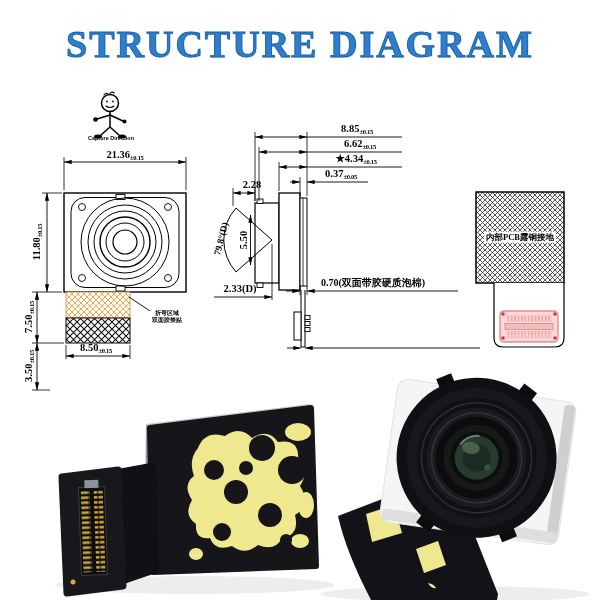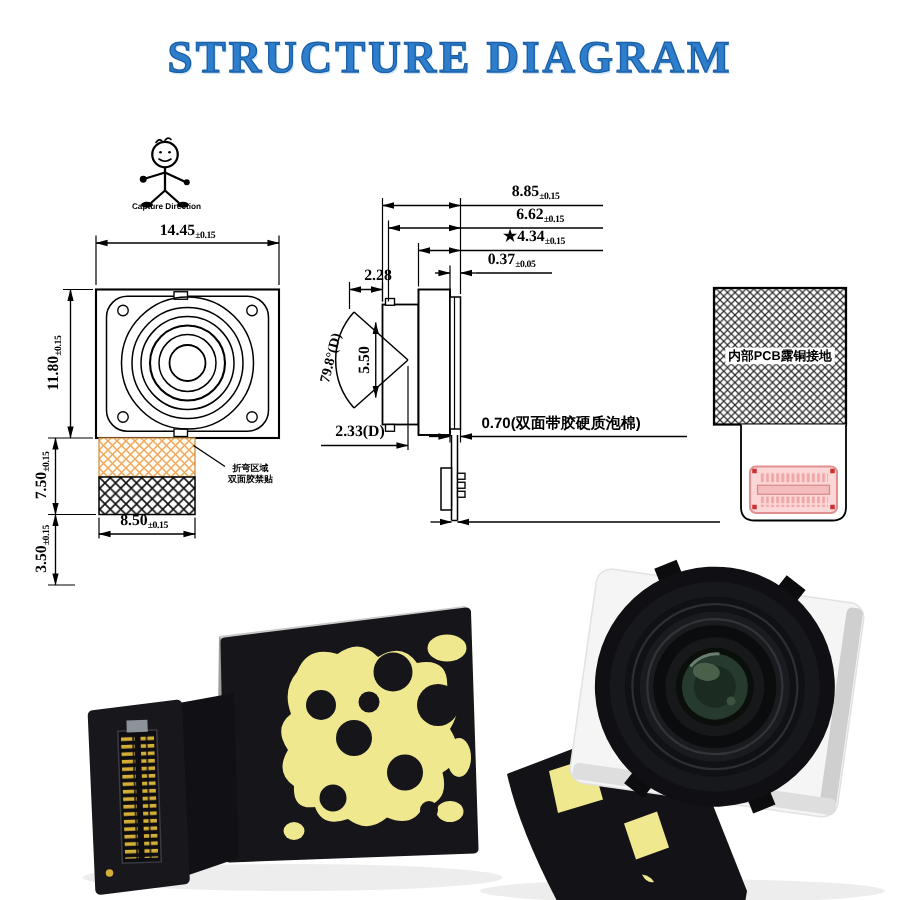--- a/index.html
+++ b/index.html
@@ -1,27 +1,27 @@
 <!DOCTYPE html>
 <html><head>
 <meta charset="utf-8">
 <style>
   html,body{margin:0;padding:0;background:#fff;}
   body{width:600px;height:600px;overflow:hidden;font-family:"Liberation Sans",sans-serif;}
   .stage{position:relative;width:600px;height:600px;background:#fff;}
   svg.art{position:absolute;left:0;top:0;}
   .title{position:absolute;left:0;right:0;top:22px;text-align:center;
-    font-family:"Liberation Serif",serif;font-weight:700;font-size:30px;letter-spacing:2px;
+    font-family:"Liberation Serif",serif;font-weight:700;font-size:38px;letter-spacing:2px;
     color:#2e7ecb;-webkit-text-stroke:0.9px #1a5fa8;text-shadow:1px 1px 0 #cfe6fa;white-space:nowrap;}
   .lbl{position:absolute;font-family:"Liberation Serif",serif;font-weight:700;font-size:10.5px;
     color:#000;white-space:nowrap;line-height:1;transform:translate(-50%,-50%);}
   .lbl.rot{transform:translate(-50%,-50%) rotate(-90deg);}
   .lbl.fov{transform:translate(-50%,-50%) rotate(-76deg);font-size:9.5px;}
   .lbl .tol{font-size:6.5px;position:relative;top:2px;letter-spacing:-0.3px;}
-  .lbl.cn{font-family:Liberation Sans, sans-serif;font-size:10px;transform:none;text-align:right;}
+  .lbl.cn{font-family:Liberation Serif, serif;font-size:10px;transform:none;text-align:right;}
   .lbl.note{font-family:"Liberation Sans",sans-serif;font-size:6px;line-height:1.2;transform:none;text-align:center;}
   .lbl.backlbl{font-family:"Liberation Sans",sans-serif;font-size:8.5px;background:#fff;padding:1px 2px;}
   .lbl.cap{font-family:"Liberation Sans",sans-serif;font-size:5.5px;letter-spacing:0;}
 </style>
 </head>
 <body>
 
 <div class="stage">
 
   <svg class="art" width="600" height="600" viewBox="0 0 600 600">
@@ -225,21 +225,21 @@
         <circle cx="488" cy="466" r="3" fill="#3c5242"></circle>
       </g>
     </g>
   </svg>
 
   <div class="title">STRUCTURE DIAGRAM</div>
 
   <div class="lbl cap" style="left:111px;top:139px;transform:translate(-50%,-50%);">Capture Direction</div>
 
   <div class="lbl" style="left:125px;top:155px;">
-    <span>14.45</span><span class="tol">±0.15</span>
+    <span>21.36</span><span class="tol">±0.15</span>
   </div>
   <div class="lbl rot" style="left:37px;top:242px;">
     <span>11.80</span><span class="tol">±0.15</span>
   </div>
   <div class="lbl rot" style="left:29px;top:317px;">
     <span>7.50</span><span class="tol">±0.15</span>
   </div>
   <div class="lbl rot" style="left:29px;top:366px;">
     <span>3.50</span><span class="tol">±0.15</span>
   </div>
@@ -262,14 +262,14 @@
   </div>
   <div class="lbl" style="left:341px;top:174px;">
     <span>0.37</span><span class="tol">±0.05</span>
   </div>
   <div class="lbl" style="left:252px;top:185px;">2.28</div>
   <div class="lbl fov" style="left:222px;top:239px;">79.8°(D)</div>
   <div class="lbl rot" style="left:244px;top:240px;">5.50</div>
   <div class="lbl" style="left:240px;top:289px;">2.33(D)</div>
   <div class="lbl cn" style="left:321px;top:278px;">0.70(双面带胶硬质泡棉)</div>
 
-  <div class="lbl backlbl" style="left:520px;top:237px;transform:translate(-50%,-50%);">内部PCB露铜接地</div>
+  <div class="lbl backlbl" style="left:520px;top:237px;transform:translate(-50%,-50%);font-family:Liberation Serif, serif;">内部PCB露铜接地</div>
 </div>
 
 </body></html>

